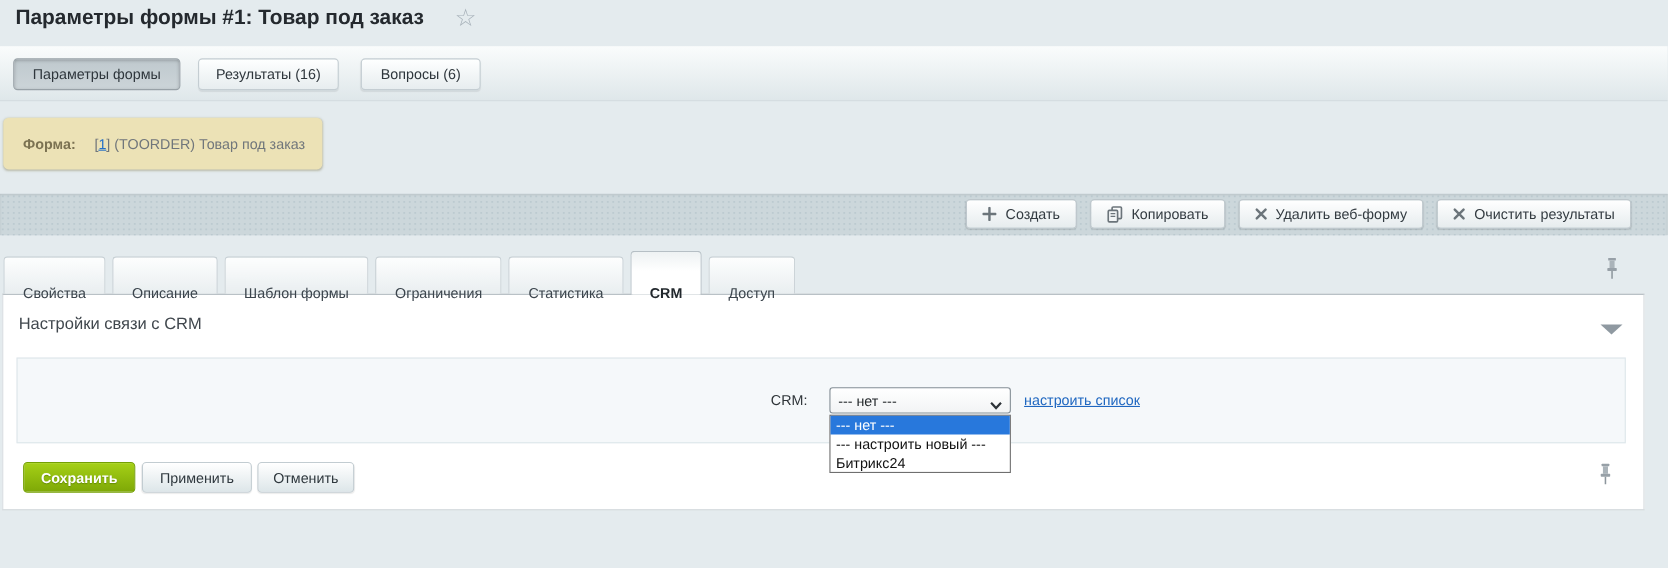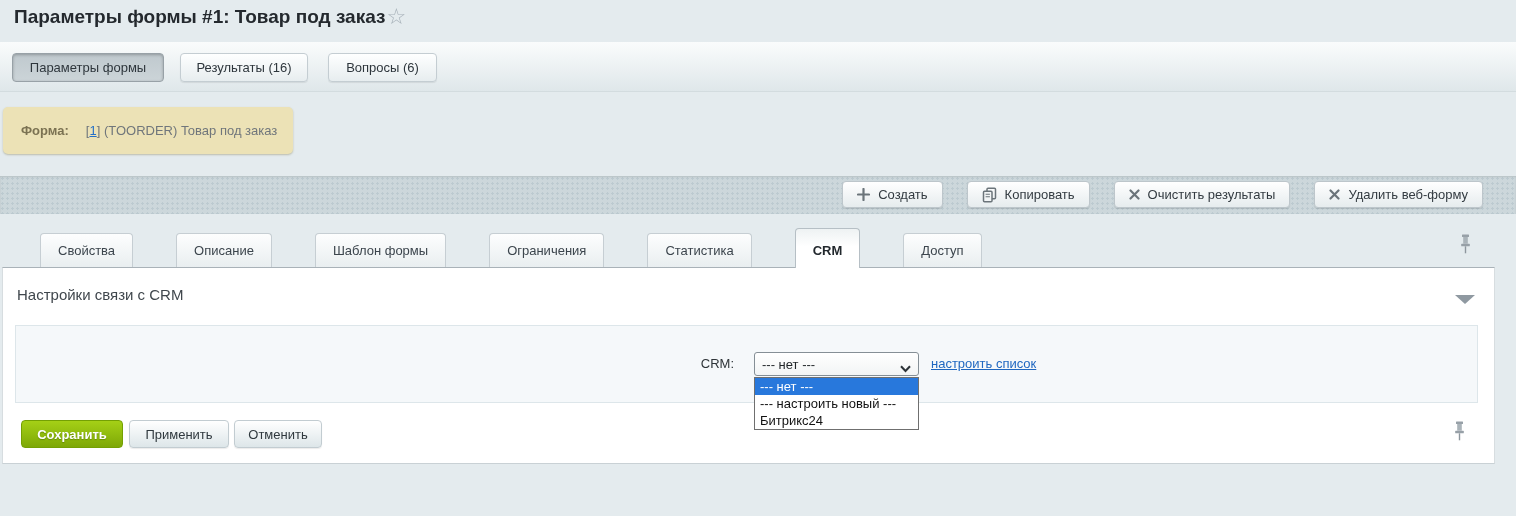--- a/index.html
+++ b/index.html
@@ -8,21 +8,21 @@
     position: relative;
     background: #e4ebee;
     font-family: "Liberation Sans", sans-serif;
     overflow: hidden;
   }
 
   
   .page-title {
     position: absolute; left: 14px; top: 6px;
     font-size: 19px; font-weight: bold; color: #24292e;
-    display: flex; align-items: center; gap: 1px;
+    display: flex; align-items: center; gap: 28px;
   }
   .star-ico { font-size: 22px; font-weight: normal; color: #a7b1b9; line-height: 1; cursor: pointer; }
 
   
   .nav-bar {
     position: absolute; left: 0; top: 42px; width: 1516px; height: 50px;
     background: linear-gradient(#fafcfc, #dfe7ea);
     border-bottom: 1px solid #d3dcdf;
   }
   .nav-btn {
@@ -53,41 +53,41 @@
   .form-box a { color: #2470c8; text-decoration: underline; cursor: pointer; }
 
   
   .toolbar {
     position: absolute; left: 0; top: 176px; width: 1516px; height: 38px;
     background-color: #ccd7db;
     background-image: radial-gradient(#bccad0 1px, rgba(0,0,0,0) 1.2px);
     background-size: 5px 5px;
     box-shadow: inset 0 1px 2px rgba(0,0,0,.10);
   }
-  .toolbar-inner { position: absolute; right: 33px; top: 5px; display: flex; gap: 24px; }
+  .toolbar-inner { position: absolute; right: 33px; top: 5px; display: flex; gap: 12px; }
   .tb-btn {
     height: 27px; padding: 0 14px; display: flex; align-items: center; gap: 8px;
     background: linear-gradient(#ffffff, #e6ecee);
     border: 1px solid #bdc6cb; border-radius: 4px;
     font-size: 13px; color: #333b41; box-shadow: 0 1px 1px rgba(0,0,0,.12);
     cursor: pointer; white-space: nowrap;
   }
   .tb-ico { display: flex; align-items: center; }
 
   
   .tabs {
     position: absolute; left: 3px; top: 228px; height: 40px;
     display: flex; align-items: flex-end; gap: 6px; z-index: 5;
   }
   .tab {
-    height: 34px; line-height: 33px; padding: 0 17px; margin-bottom: 1px;
+    height: 34px; line-height: 33px; padding: 16px 17px; margin-bottom: 1px;
     background: linear-gradient(#fdfefe, #e9eef0);
     border: 1px solid #c6ced3; border-bottom: none;
     border-radius: 4px 4px 0 0;
-    font-size: 13px; color: #3c454d; cursor: pointer; white-space: nowrap; margin-left: 37px;
+    font-size: 13px; color: #3c454d; cursor: pointer; white-space: nowrap;
   }
   .tab.active {
     height: 40px; line-height: 44px; margin-bottom: 0;
     background: linear-gradient(#eef2f3, #ffffff 45%);
     border-color: #b6bfc5;
     font-weight: bold; color: #22282d;
   }
   .pin-top { position: absolute; right: 44px; top: 234px; cursor: pointer; }
 
   
@@ -191,29 +191,29 @@
           </svg>
       </span>
       <span>Копировать</span>
     </div>
     <div class="tb-btn">
       <span class="tb-ico">
         <svg width="11" height="11" viewBox="0 0 11 11">
             <path d="M1.5 1.5l8 8M9.5 1.5l-8 8" stroke="#6b747a" stroke-width="2.2" stroke-linecap="round"></path>
           </svg>
       </span>
-      <span>Очистить результаты</span>
+      <span>Удалить веб-форму</span>
     </div>
     <div class="tb-btn">
       <span class="tb-ico">
         <svg width="11" height="11" viewBox="0 0 11 11">
             <path d="M1.5 1.5l8 8M9.5 1.5l-8 8" stroke="#6b747a" stroke-width="2.2" stroke-linecap="round"></path>
           </svg>
       </span>
-      <span>Удалить веб-форму</span>
+      <span>Очистить результаты</span>
     </div>
   </div>
 </div>
 
 <div class="tabs">
   <div class="tab">Свойства</div>
   <div class="tab">Описание</div>
   <div class="tab">Шаблон формы</div>
   <div class="tab">Ограничения</div>
   <div class="tab">Статистика</div>

